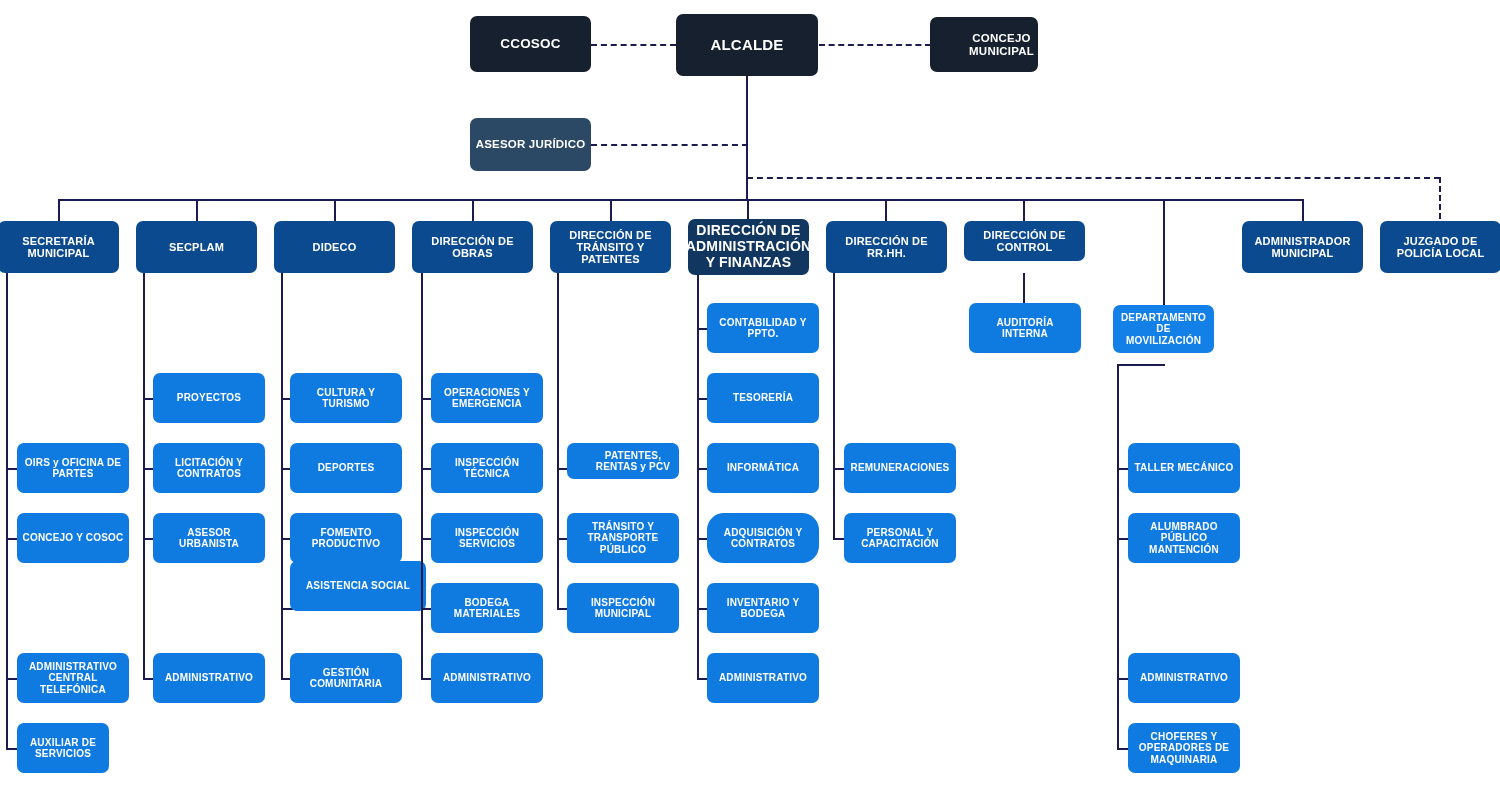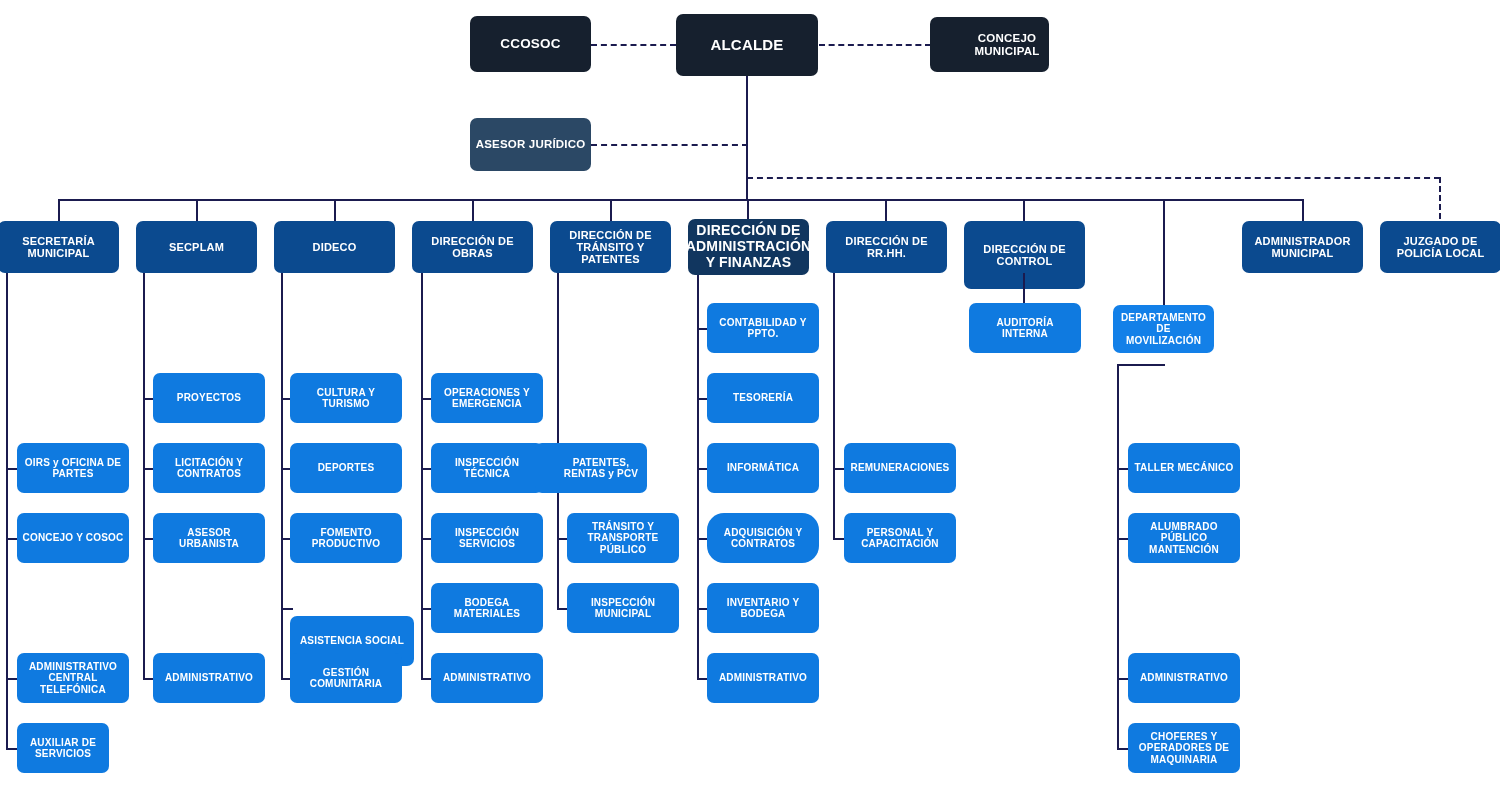--- a/index.html
+++ b/index.html
@@ -91,21 +91,21 @@
   <div class="ln ln-v" style="left:1163px; top:199px; height:106px;"></div>
 
   <div class="node t-top" style="left:470px; top:16px; width:121px; height:56px;">
     <span>CCOSOC</span>
   </div>
 
   <div class="node t-top" style="left:676px; top:14px; width:142px; height:62px; font-size:15px;">
     <span>ALCALDE</span>
   </div>
 
-  <div class="node t-top-sm" style="left:930px; top:17px; width:119px; height:55px;padding-left:40px;">
+  <div class="node t-top-sm" style="left:930px; top:17px; width:108px; height:55px;padding-left:40px;">
     <span>CONCEJO MUNICIPAL</span>
   </div>
 
   <div class="node t-advisor" style="left:470px; top:118px; width:121px; height:53px;">
     <span>ASESOR JURÍDICO</span>
   </div>
 
   <div class="node t-dir" style="left:-2px; top:221px; width:121px; height:52px;">
     <span>SECRETARÍA MUNICIPAL</span>
   </div>
@@ -127,21 +127,21 @@
   </div>
 
   <div class="node t-dir-dark" style="left:688px; top:219px; width:121px; height:56px;">
     <span>DIRECCIÓN DE ADMINISTRACIÓN Y FINANZAS</span>
   </div>
 
   <div class="node t-dir" style="left:826px; top:221px; width:121px; height:52px;">
     <span>DIRECCIÓN DE RR.HH.</span>
   </div>
 
-  <div class="node t-dir" style="left:964px; top:221px; width:121px; height:68px;">
+  <div class="node t-dir" style="left:964px; top:221px; width:121px; height:40px;">
     <span>DIRECCIÓN DE CONTROL</span>
   </div>
 
   <div class="node t-dir" style="left:1242px; top:221px; width:121px; height:52px;">
     <span>ADMINISTRADOR MUNICIPAL</span>
   </div>
 
   <div class="node t-dir" style="left:1380px; top:221px; width:121px; height:52px;">
     <span>JUZGADO DE POLICÍA LOCAL</span>
   </div>
@@ -197,21 +197,21 @@
 
   <div class="node t-unit" style="left:290px; top:373px; width:112px; height:50px;">
     <span>CULTURA Y TURISMO</span>
   </div>
   <div class="node t-unit" style="left:290px; top:443px; width:112px; height:50px;">
     <span>DEPORTES</span>
   </div>
   <div class="node t-unit" style="left:290px; top:513px; width:112px; height:50px;">
     <span>FOMENTO PRODUCTIVO</span>
   </div>
-  <div class="node t-unit" style="left:290px; top:616px; width:124px; height:50px;">
+  <div class="node t-unit" style="left:290px; top:561px; width:136px; height:50px;">
     <span>ASISTENCIA SOCIAL</span>
   </div>
   <div class="node t-unit" style="left:290px; top:653px; width:112px; height:50px;">
     <span>GESTIÓN COMUNITARIA</span>
   </div>
 
   <div class="ln ln-v" style="left:421px; top:273px; height:406px;"></div>
   <div class="ln ln-h" style="left:421px; top:398px; width:12px;"></div>
   <div class="ln ln-h" style="left:421px; top:468px; width:12px;"></div>
   <div class="ln ln-h" style="left:421px; top:538px; width:12px;"></div>
@@ -232,21 +232,21 @@
   </div>
   <div class="node t-unit" style="left:431px; top:653px; width:112px; height:50px;">
     <span>ADMINISTRATIVO</span>
   </div>
 
   <div class="ln ln-v" style="left:557px; top:273px; height:336px;"></div>
   <div class="ln ln-h" style="left:557px; top:468px; width:12px;"></div>
   <div class="ln ln-h" style="left:557px; top:538px; width:12px;"></div>
   <div class="ln ln-h" style="left:557px; top:608px; width:12px;"></div>
 
-  <div class="node t-unit" style="left:535px; top:443px; width:112px; height:50px;padding-left:25px;">
+  <div class="node t-unit" style="left:567px; top:443px; width:112px; height:36px;padding-left:25px;">
     <span>PATENTES, RENTAS y PCV</span>
   </div>
   <div class="node t-unit" style="left:567px; top:513px; width:112px; height:50px;">
     <span>TRÁNSITO Y TRANSPORTE PÚBLICO</span>
   </div>
   <div class="node t-unit" style="left:567px; top:583px; width:112px; height:50px;">
     <span>INSPECCIÓN MUNICIPAL</span>
   </div>
 
   <div class="ln ln-v" style="left:697px; top:275px; height:404px;"></div>

